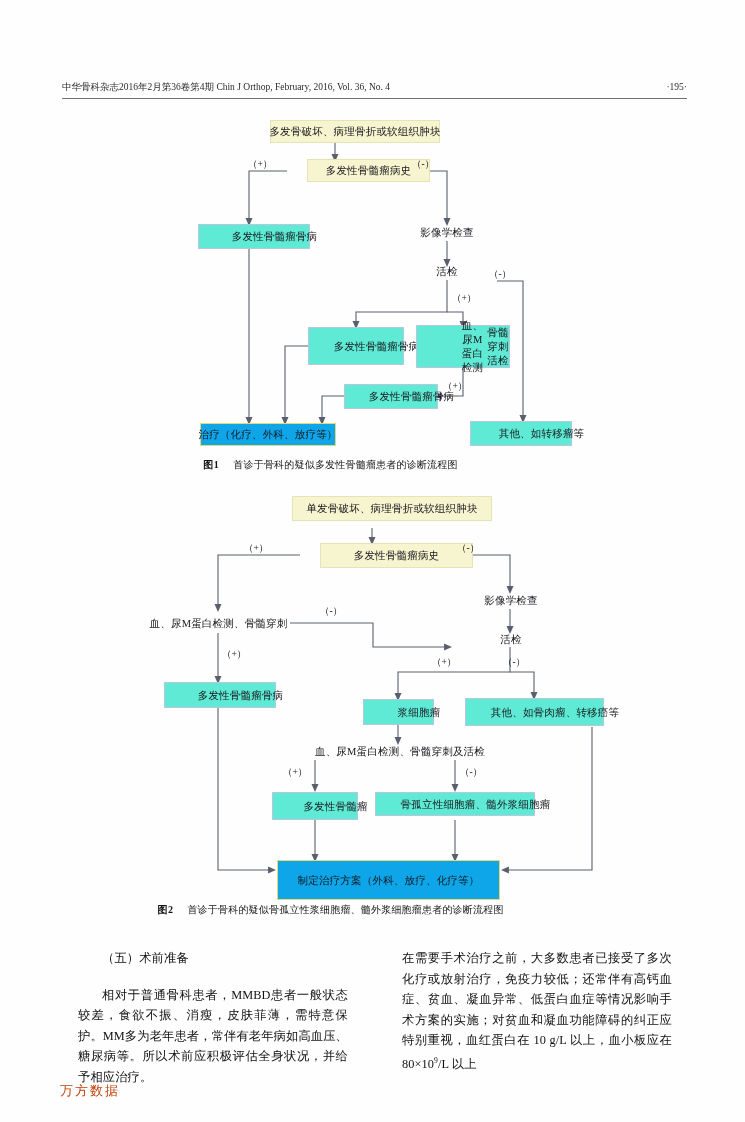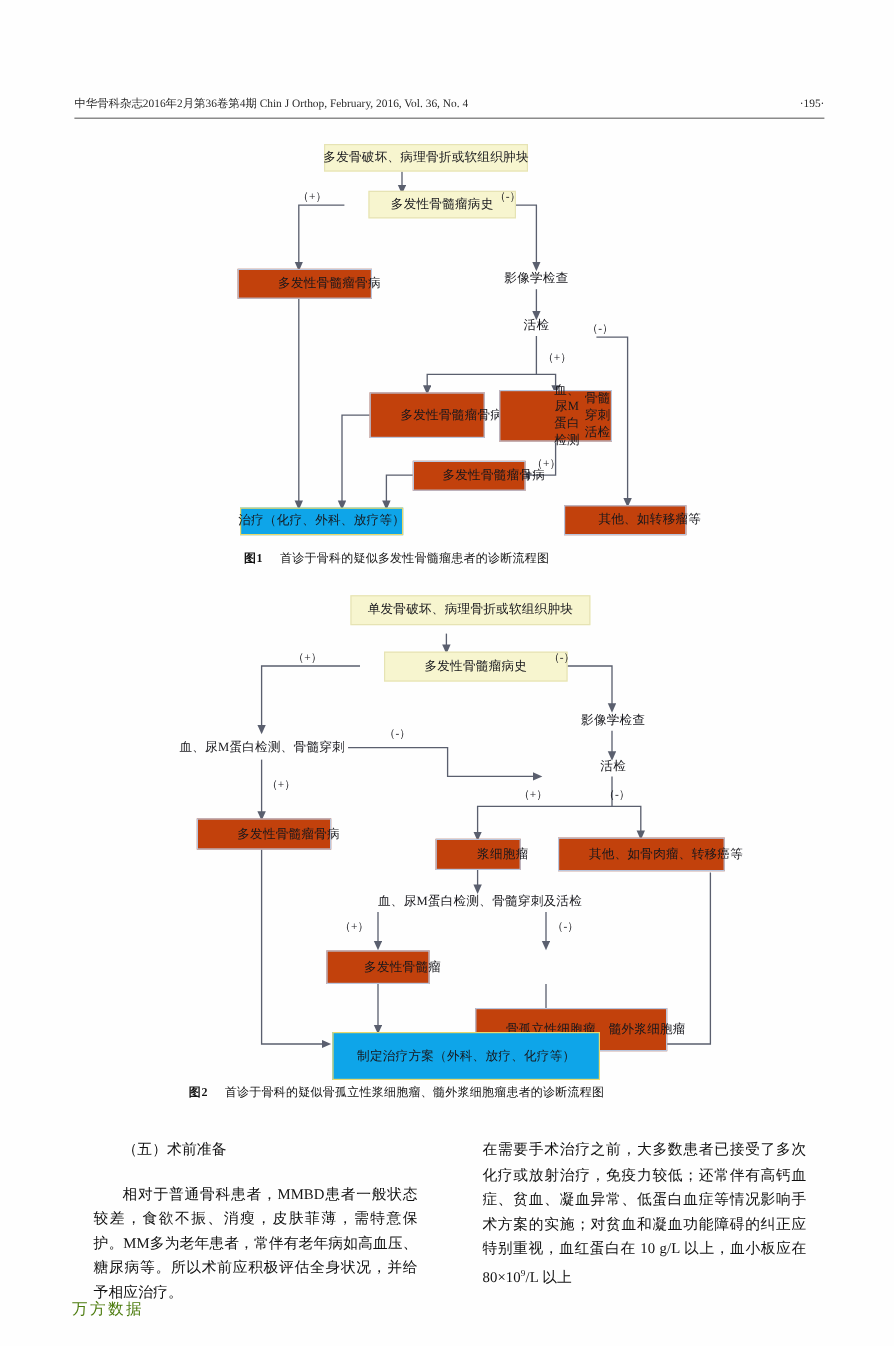--- a/index.html
+++ b/index.html
@@ -59,21 +59,21 @@
   .node.yellow {
     background: #f7f5cf;
     border: 1px solid #e6e3b4;
     margin-left: 20px;
   }
   .node.yellow-strong {
     background: #0ea5e9;
     border: 1px solid #e8d96c;
   }
   .node.blue {
-    background: #c2410c;
+    background: #5eead4;
     border: 1px solid #b9c6de;
     padding-left: 41px;
   }
   .node.plain {
     background: transparent;
     border: none;
   }
   .node.two-line { line-height: 14px; white-space: normal; }
 
   .label {
@@ -117,21 +117,21 @@
   .col p.indent { text-indent: 24px; }
   sup { font-size: 0.62em; vertical-align: super; }
 
   
   .watermark {
     position: absolute;
     left: 60px;
     top: 1082px;
     font-family: "Liberation Serif", "DejaVu Serif", serif;
     font-size: 13px;
-    color: #4d7c0f;
+    color: #c2410c;
     letter-spacing: 2px;
   }
 </style>
 </head>
 <body>
 
 <div class="page">
 
   <div class="runhead">
     <span class="rh-left">中华骨科杂志2016年2月第36卷第4期 Chin J Orthop, February, 2016, Vol. 36, No. 4</span>
@@ -259,21 +259,21 @@
     <div class="node blue" style="left:164px;top:192px;width:112px;height:26px;">多发性骨髓瘤骨病</div>
 
     <div class="node blue" style="left:363px;top:209px;width:71px;height:26px;">浆细胞瘤</div>
 
     <div class="node blue" style="left:465px;top:208px;width:139px;height:28px;">其他、如骨肉瘤、转移癌等</div>
 
     <div class="node plain" style="left:290px;top:251px;width:220px;height:20px;">血、尿M蛋白检测、骨髓穿刺及活检</div>
 
     <div class="node blue" style="left:272px;top:302px;width:86px;height:28px;">多发性骨髓瘤</div>
 
-    <div class="node blue" style="left:396px;top:302px;width:160px;height:36px;margin-top:48px;">骨孤立性细胞瘤、髓外浆细胞瘤</div>
+    <div class="node blue" style="left:375px;top:302px;width:160px;height:24px;">骨孤立性细胞瘤、髓外浆细胞瘤</div>
 
     <div class="node yellow-strong" style="left:277px;top:370px;width:223px;height:40px;">制定治疗方案（外科、放疗、化疗等）</div>
 
     <div class="label" style="left:244px;top:52px;">（+）</div>
     <div class="label" style="left:457px;top:52px;">（-）</div>
     <div class="label" style="left:320px;top:115px;">（-）</div>
     <div class="label" style="left:222px;top:158px;">（+）</div>
     <div class="label" style="left:432px;top:166px;">（+）</div>
     <div class="label" style="left:503px;top:166px;">（-）</div>
     <div class="label" style="left:283px;top:276px;">（+）</div>

